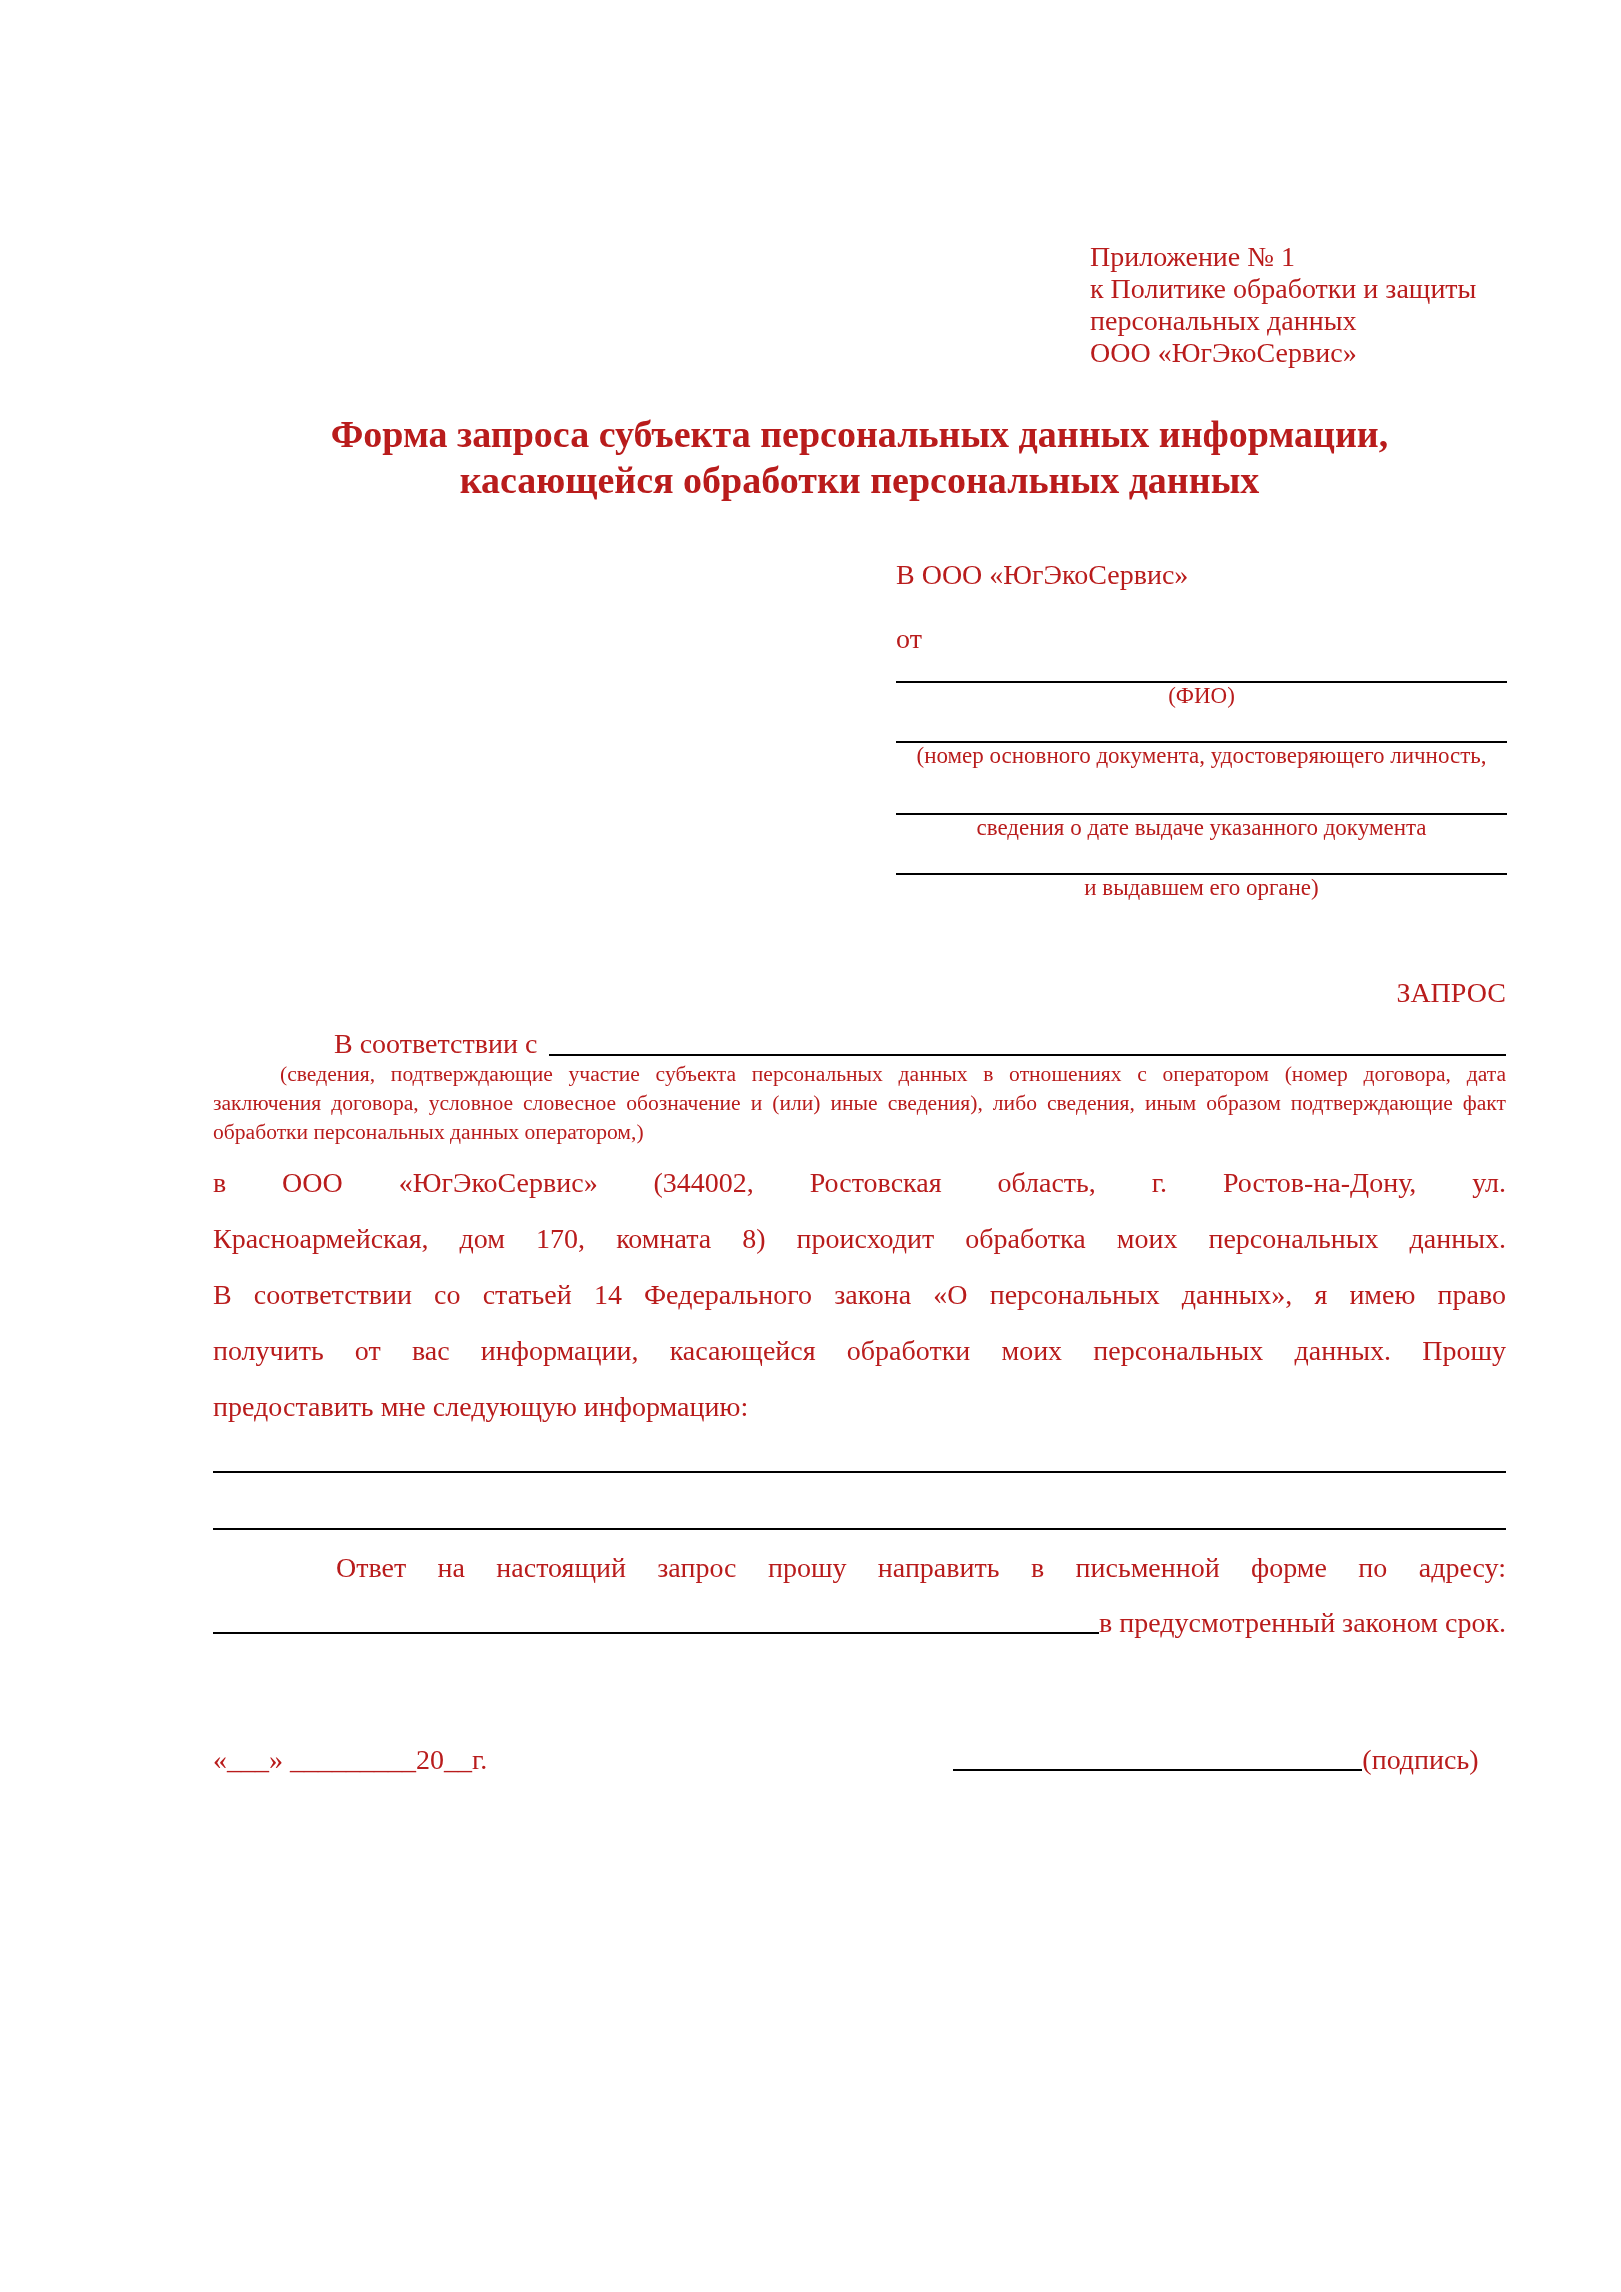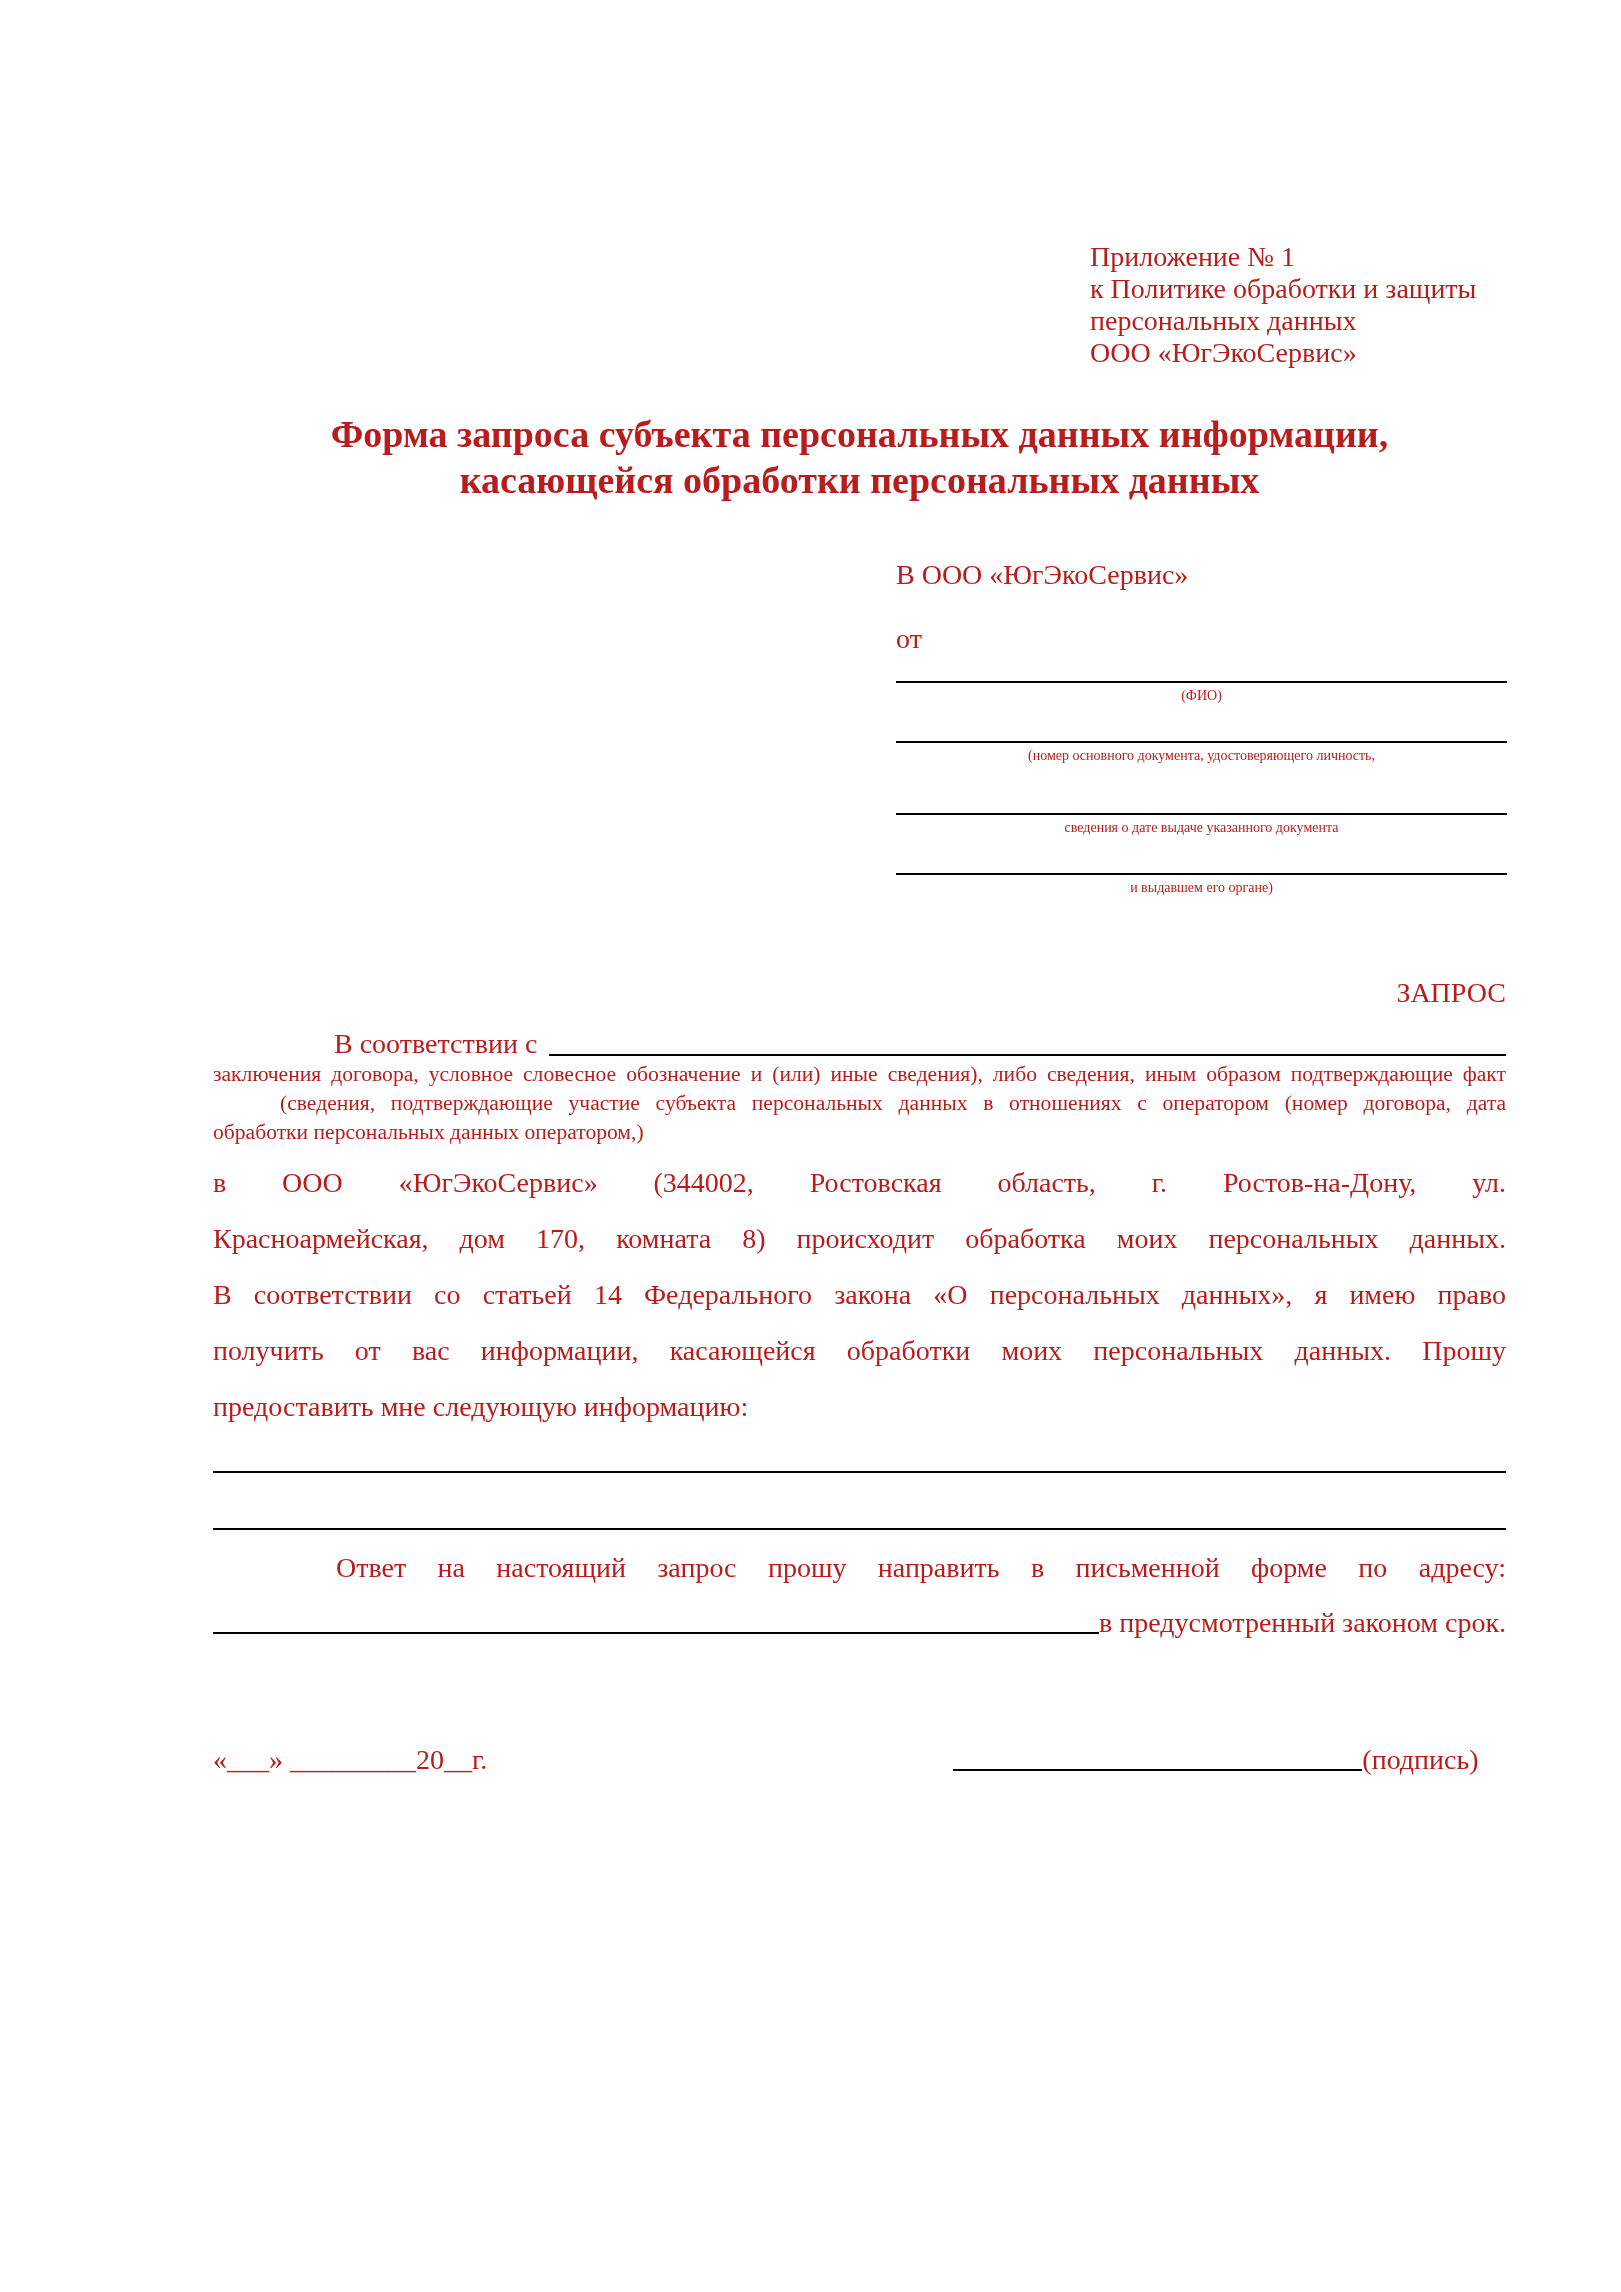--- a/index.html
+++ b/index.html
@@ -48,21 +48,21 @@
 
   .blank {
     border-bottom: 2px solid #000;
   }
   .fl-1 { height: 25.5px; }
   .fl-2 { height: 33px; }
   .fl-3 { height: 44px; }
   .fl-4 { height: 33px; }
 
   .caption {
-    font-size: 14px;
+    font-size: 23px;
     line-height: 25.5px;
     text-align: center;
   }
 
   .request-heading {
     margin-top: 76px;
     text-align: right;
     line-height: 32px;
   }
 
@@ -179,22 +179,22 @@
   </div>
 
   <div class="request-heading">ЗАПРОС</div>
 
   <div class="accordance">
     <span class="lead">В соответствии с</span>
     <span class="fill"></span>
   </div>
 
   <div class="fineprint">
+    <div class="ln first">(сведения, подтверждающие участие субъекта персональных данных в отношениях с оператором (номер договора, дата</div>
     <div class="ln">заключения договора, условное словесное обозначение и (или) иные сведения), либо сведения, иным образом подтверждающие факт</div>
-    <div class="ln first">(сведения, подтверждающие участие субъекта персональных данных в отношениях с оператором (номер договора, дата</div>
     <div class="ln last">обработки персональных данных оператором,)</div>
   </div>
 
   <div class="body-par">
     <div class="ln">в ООО «ЮгЭкоСервис» (344002, Ростовская область, г. Ростов-на-Дону, ул.</div>
     <div class="ln">Красноармейская, дом 170, комната 8) происходит обработка моих персональных данных.</div>
     <div class="ln">В соответствии со статьей 14 Федерального закона «О персональных данных», я имею право</div>
     <div class="ln">получить от вас информации, касающейся обработки моих персональных данных. Прошу</div>
     <div class="ln last">предоставить мне следующую информацию:</div>
   </div>

